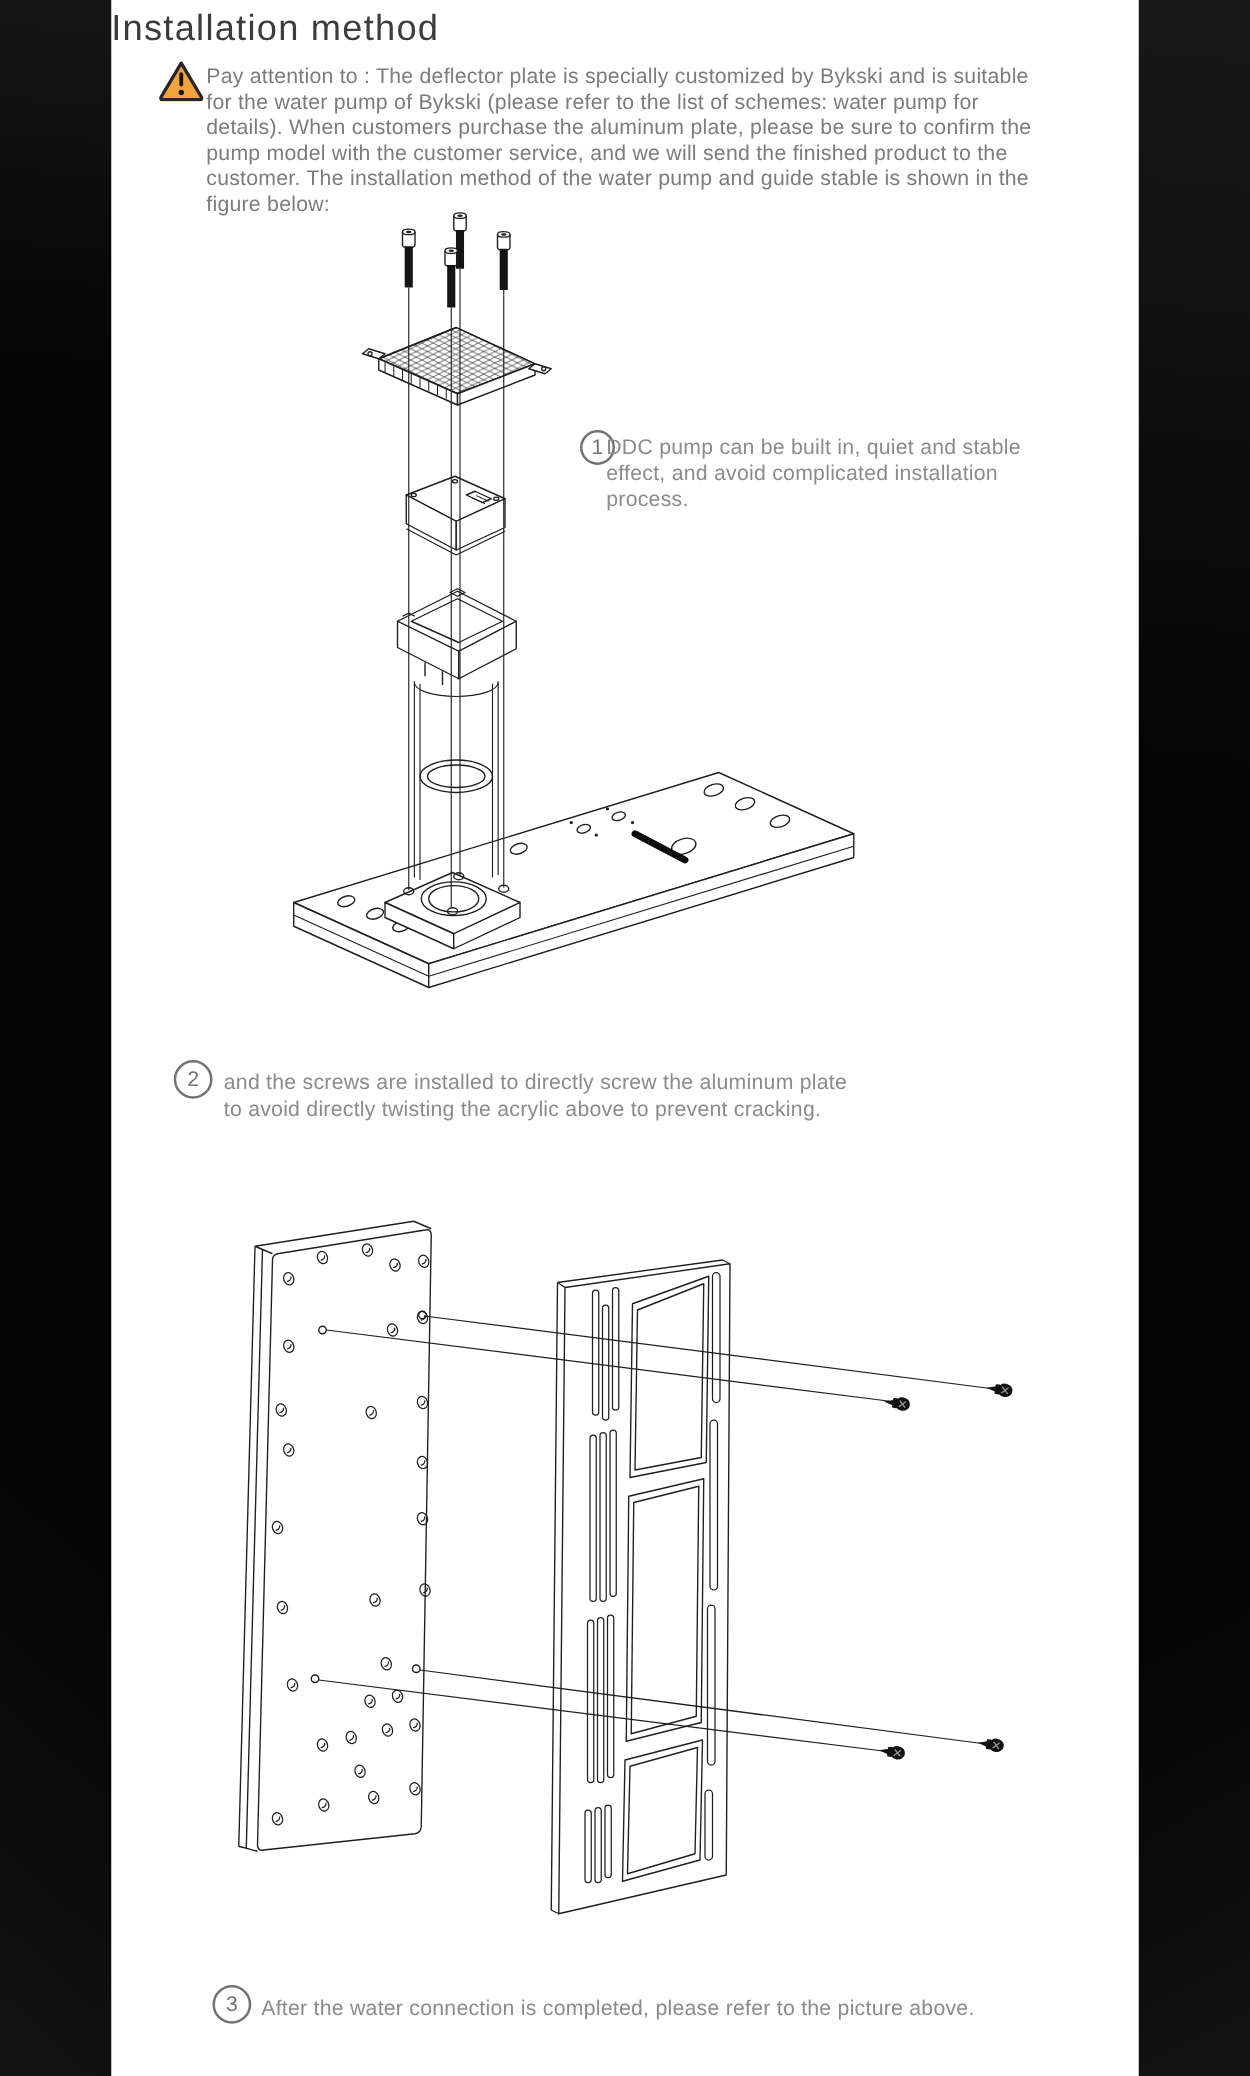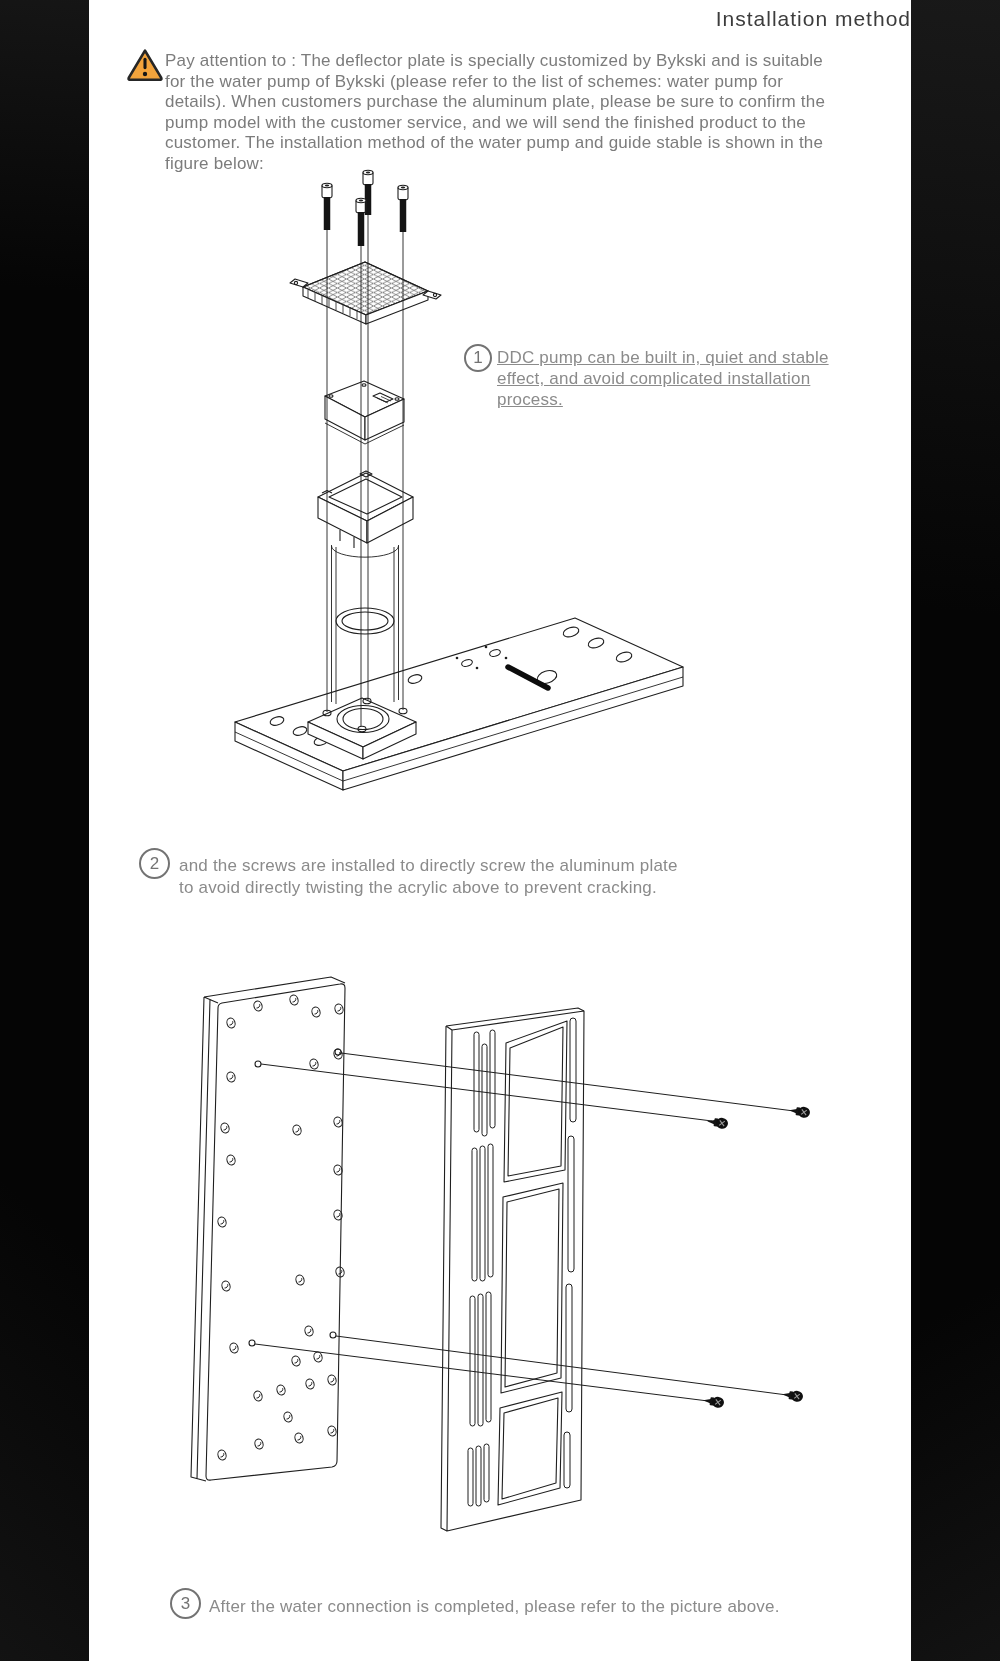--- a/index.html
+++ b/index.html
@@ -15,40 +15,40 @@
     background:linear-gradient(200deg,#1b1b1b 0%,rgba(18,18,18,0) 75%);}
   .blob3{left:-160px;top:1050px;width:340px;height:680px;transform:rotate(12deg);
     background:linear-gradient(30deg,#191919 0%,rgba(16,16,16,0) 70%);}
   .blob4{left:880px;top:1150px;width:260px;height:560px;transform:rotate(-8deg);
     background:linear-gradient(340deg,#171717 0%,rgba(14,14,14,0) 72%);}
 
   .content{position:absolute;left:89px;top:0;width:822px;height:1661px;background:#ffffff;}
 
   .title{
     position:absolute;top:7px;left:0;width:100%;margin:0;
-    text-align:right;font-size:21px;font-weight:400;color:#3c3c3c;letter-spacing:1px;
+    text-align:left;font-size:29px;font-weight:400;color:#3c3c3c;letter-spacing:1px;
   }
 
   .warn-icon{position:absolute;left:37px;top:48px;width:38px;height:33px;}
   .warn-text{
     position:absolute;left:76px;top:51px;width:680px;
     font-size:17px;line-height:20.6px;color:#7c7c7c;letter-spacing:0.2px;
   }
 
   .badge{
     position:absolute;border:2px solid #737373;border-radius:50%;
     color:#737373;display:flex;align-items:center;justify-content:center;
     font-size:17px;background:#fff;box-sizing:border-box;
   }
   .badge1{left:375px;top:344px;width:28px;height:28px;}
   .badge2{left:50px;top:848px;width:31px;height:31px;}
   .badge3{left:81px;top:1588px;width:31px;height:31px;}
 
   .step-text{position:absolute;color:#8b8b8b;font-size:17px;letter-spacing:0.2px;}
-  .step1-text{left:408px;top:347px;line-height:21px;text-decoration:underline;}
+  .step1-text{left:396px;top:347px;line-height:21px;}
   .step2-text{left:90px;top:855px;line-height:21.5px;}
   .step3-text{left:120px;top:1596px;line-height:21px;}
 
   .diagram-layer{position:absolute;left:0;top:0;width:1000px;height:1661px;pointer-events:none;}
 </style>
 </head>
 <body>
 
 <div class="bg-blob blob1"></div>
 <div class="bg-blob blob2"></div>

